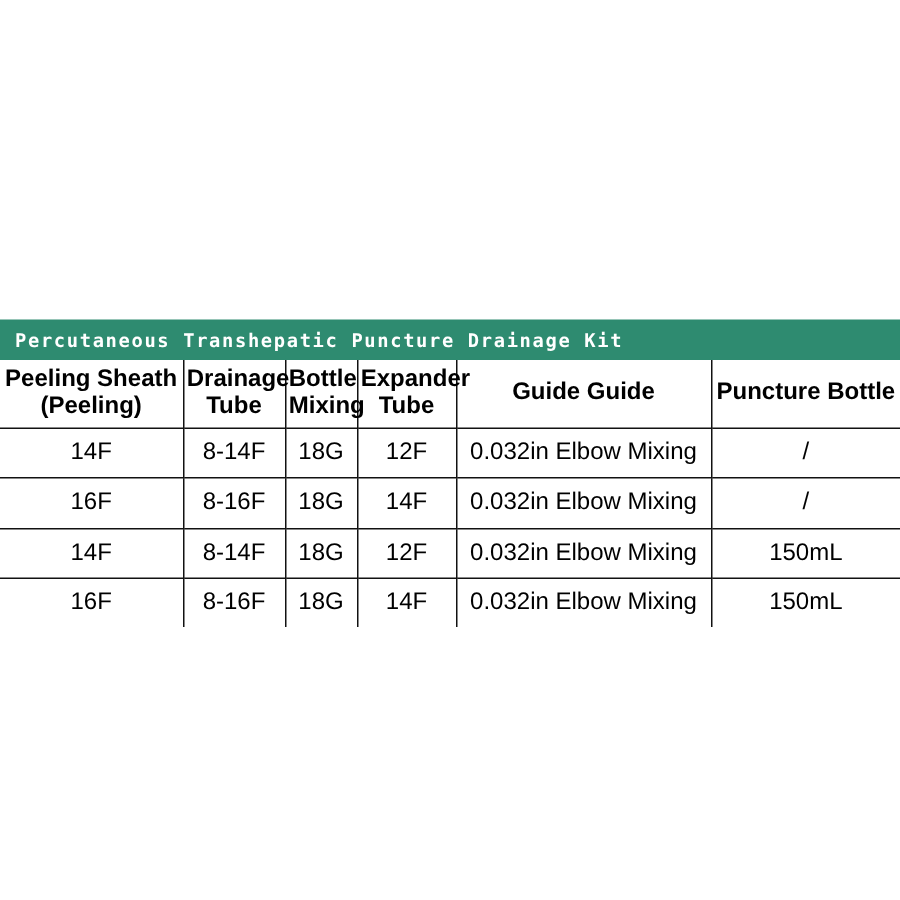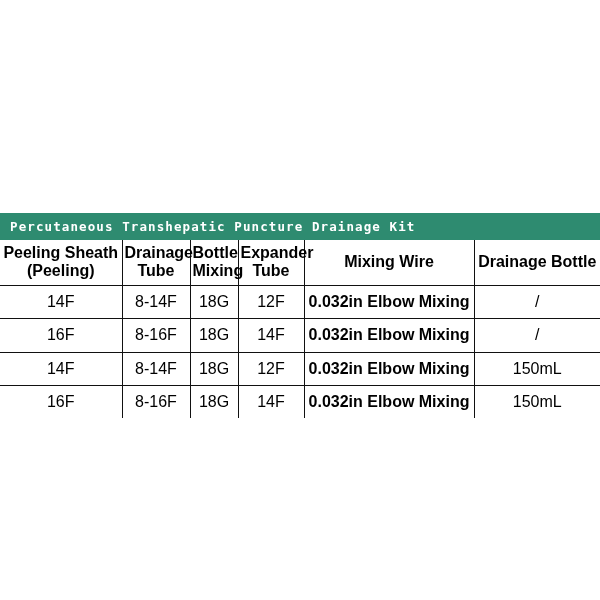--- a/index.html
+++ b/index.html
@@ -56,21 +56,21 @@
   .kit-table td.cell {
     border: 1px solid #111111;
     font-size: 16px;
     color: #000000;
     text-align: center;
     padding: 7px 2px;
     vertical-align: middle;
     line-height: 1.15;
   }
   .kit-table td.cell.bold {
-    font-weight: bold;
+    font-weight: normal;
   }
   .kit-table th:first-child,
   .kit-table td.cell:first-child {
     border-left: none;
   }
   .kit-table th:last-child,
   .kit-table td.cell:last-child {
     border-right: none;
   }
   .kit-table tr:last-child td.cell {
@@ -110,24 +110,24 @@
           </th>
           <th>
             <span class="sub">Bottle</span>
             <span class="sub">Mixing</span>
           </th>
           <th>
             <span class="sub">Expander</span>
             <span class="sub">Tube</span>
           </th>
           <th>
-            <span class="sub">Mixing Wire</span>
+            <span class="sub">Guide Guide</span>
           </th>
           <th>
-            <span class="sub">Drainage Bottle</span>
+            <span class="sub">Puncture Bottle</span>
           </th>
         </tr>
 
         <tr>
           <td class="cell">14F</td>
           <td class="cell">8-14F</td>
           <td class="cell">18G</td>
           <td class="cell">12F</td>
           <td class="cell bold">0.032in Elbow Mixing</td>
           <td class="cell">/</td>

